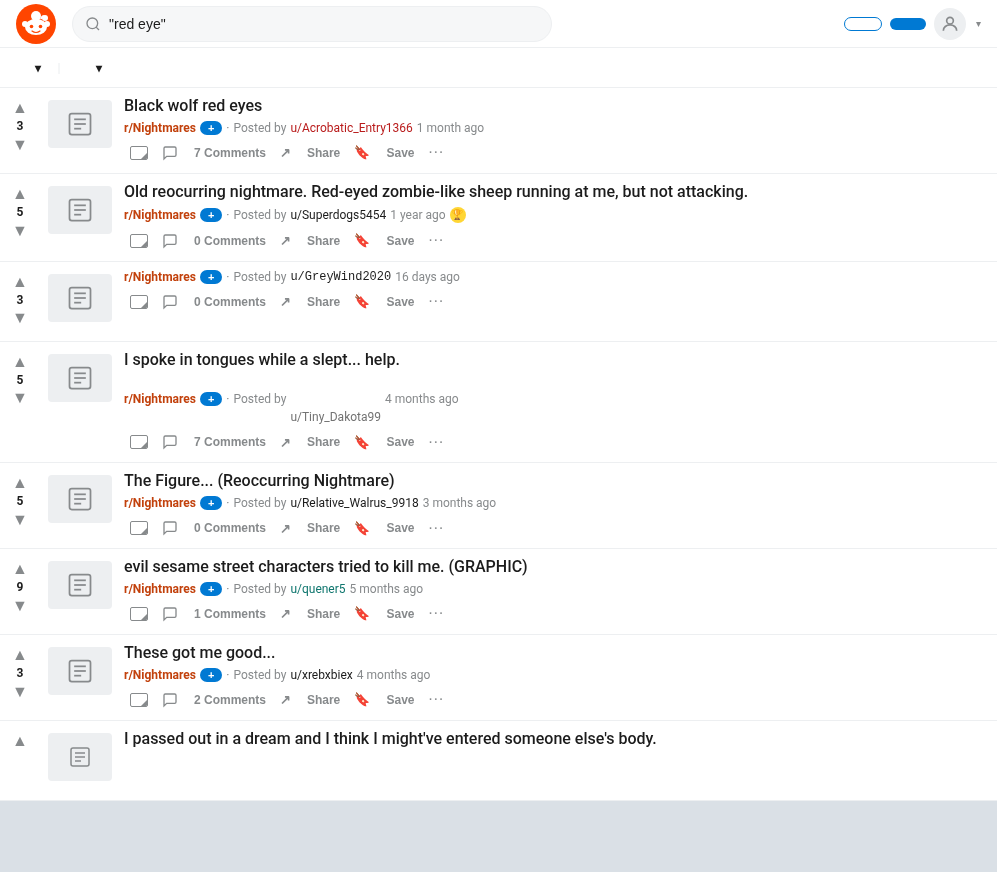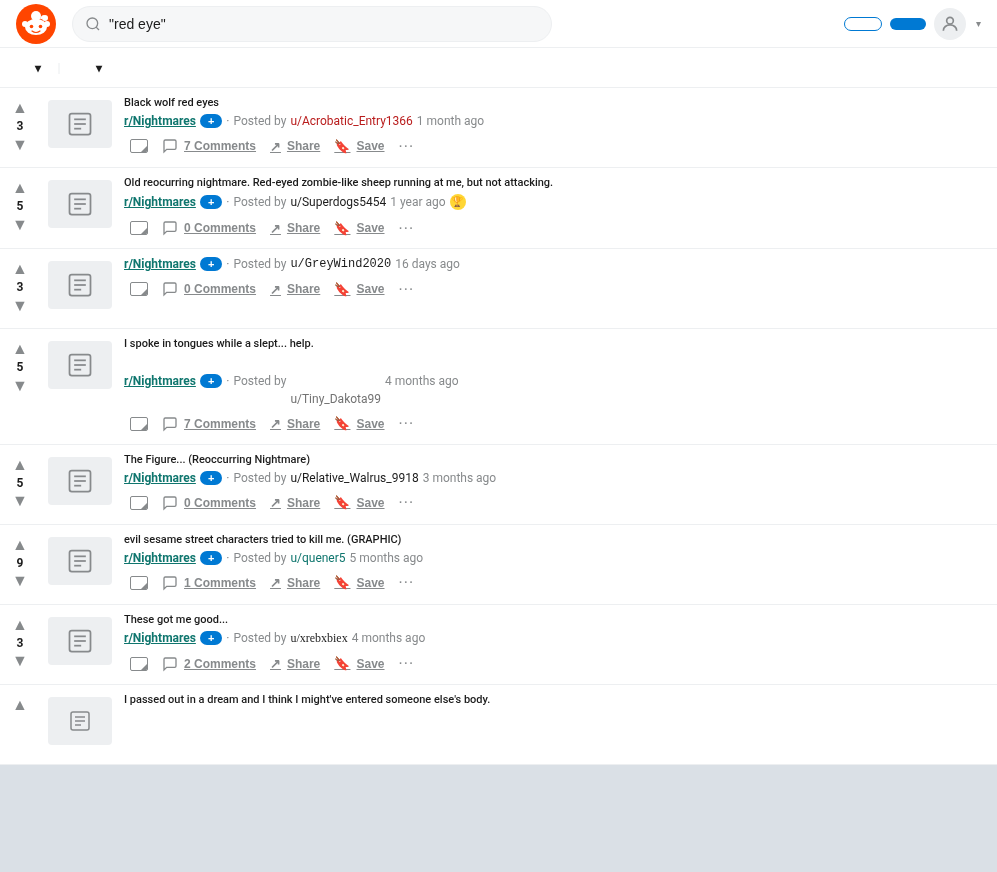--- a/index.html
+++ b/index.html
@@ -178,71 +178,69 @@
       display: flex;
       align-items: center;
       justify-content: center;
       color: #878a8c;
     }
     .post-content {
       flex: 1;
       padding-left: 4px;
     }
     .post-title {
-      font-size: 11px;
+      font-size: 16px;
       font-weight: 500;
       color: #1c1c1c;
       line-height: 1.3;
       margin-bottom: 4px;
       cursor: pointer;
     }
     .post-meta {
       display: flex;
       align-items: center;
       flex-wrap: wrap;
       gap: 4px;
       font-size: 12px;
       color: #878a8c;
       margin-bottom: 6px;
     }
     .subreddit-name {
       font-weight: 700;
-      color: #0f766e;
-      cursor: pointer;
-      text-decoration: underline;
+      color: #c2410c;
+      cursor: pointer;
     }
     .join-btn {
       background: #0079d3;
       color: #fff;
       border: none;
       border-radius: 10px;
       padding: 1px 8px;
       font-size: 11px;
       font-weight: 700;
       cursor: pointer;
     }
     .post-actions {
       display: flex;
       align-items: center;
       gap: 2px;
       flex-wrap: wrap;
     }
     .action-btn {
       display: flex;
       align-items: center;
-      gap: 6px;
+      gap: 16px;
       padding: 4px 6px;
       border-radius: 2px;
       cursor: pointer;
       color: #878a8c;
       font-size: 12px;
       font-weight: 700;
       background: none;
       border: none;
-      text-decoration: underline;
     }
     .share-arrow {
       font-size: 13px;
     }
     .bookmark-icon {
       font-size: 13px;
     }
     .expand-icon {
       width: 18px;
       height: 14px;
@@ -646,21 +644,21 @@
           </svg>
         </div>
       </div>
       <div class="post-content">
         <div class="post-title">These got me good...</div>
         <div class="post-meta">
           <span class="subreddit-name">r/Nightmares</span>
           <button class="join-btn">+</button>
           <span>·</span>
           <span>Posted by</span>
-          <span style="cursor:pointer; color:#1c1c1c;font-family:Liberation Serif, serif;">u/xrebxbiex</span>
+          <span style="cursor:pointer; color:#1c1c1c;">u/xrebxbiex</span>
           <span>4 months ago</span>
 
         </div>
         <div class="post-actions">
           <button class="action-btn">
             <span class="expand-icon"></span>
           </button>
           <button class="action-btn">
             <svg width="16" height="16" viewBox="0 0 24 24" fill="none" stroke="currentColor" stroke-width="2">
               <path d="M21 15a2 2 0 0 1-2 2H7l-4 4V5a2 2 0 0 1 2-2h14a2 2 0 0 1 2 2z"></path>

